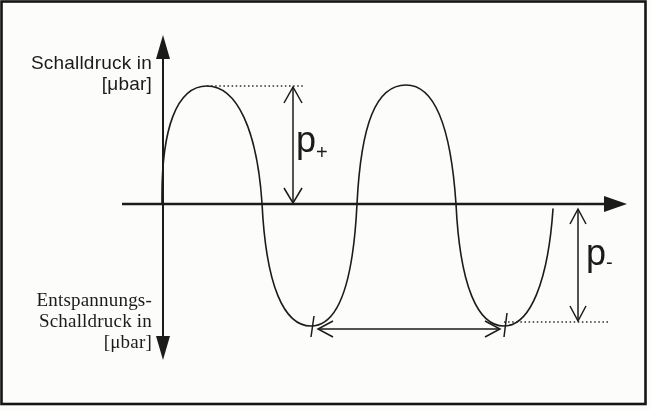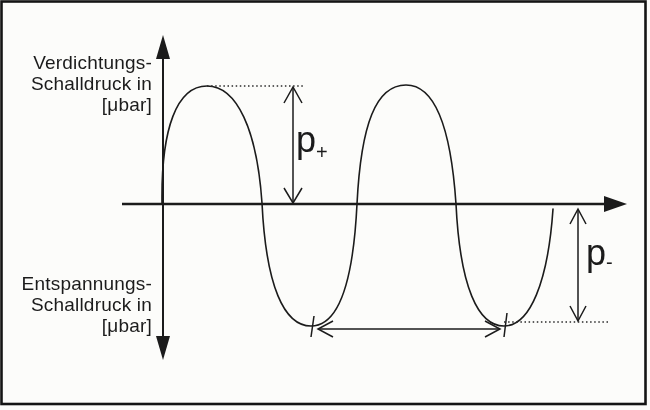--- a/index.html
+++ b/index.html
@@ -14,21 +14,21 @@
   .figure svg{position:absolute;left:0;top:0;}
   .axis-label{
     position:absolute;
     left:10px;width:142px;
     text-align:right;
     font-size:19px;line-height:21px;
     letter-spacing:0.2px;
     white-space:nowrap;
   }
   .axis-label.top{top:52px;}
-  .axis-label.bottom{top:273px;}
+  .axis-label.bottom{top:289px;font-family:Liberation Serif, serif;}
   .amp-label{
     position:absolute;
     font-size:36px;line-height:36px;
     font-weight:400;
   }
   .amp-label.plus{left:296px;top:122px;}
   .amp-label.minus{left:586px;top:235px;}
   .amp-label .sub{font-size:20px;}
   .amp-label .sub.sp{vertical-align:-7px;}
   .amp-label .sub.sm{vertical-align:-4px;}
@@ -80,21 +80,20 @@
 
     <line x1="314" y1="316" x2="311" y2="337" stroke="#1b1b1b" stroke-width="1.5"></line>
     <line x1="507" y1="313" x2="504" y2="337" stroke="#1b1b1b" stroke-width="1.5"></line>
 
     <line x1="319" y1="329" x2="499" y2="329" stroke="#1b1b1b" stroke-width="1.6"></line>
     <polyline points="333,321 318,329 333,337" fill="none" stroke="#1b1b1b" stroke-width="1.5"></polyline>
     <polyline points="485,321 500,329 485,337" fill="none" stroke="#1b1b1b" stroke-width="1.5"></polyline>
   </svg>
 
   <div class="axis-label top">
-    <div>Verdichtungs-</div>
     <div>Schalldruck in</div>
     <div>[μbar]</div>
   </div>
 
   <div class="axis-label bottom">
     <div>Entspannungs-</div>
     <div>Schalldruck in</div>
     <div>[μbar]</div>
   </div>
 

